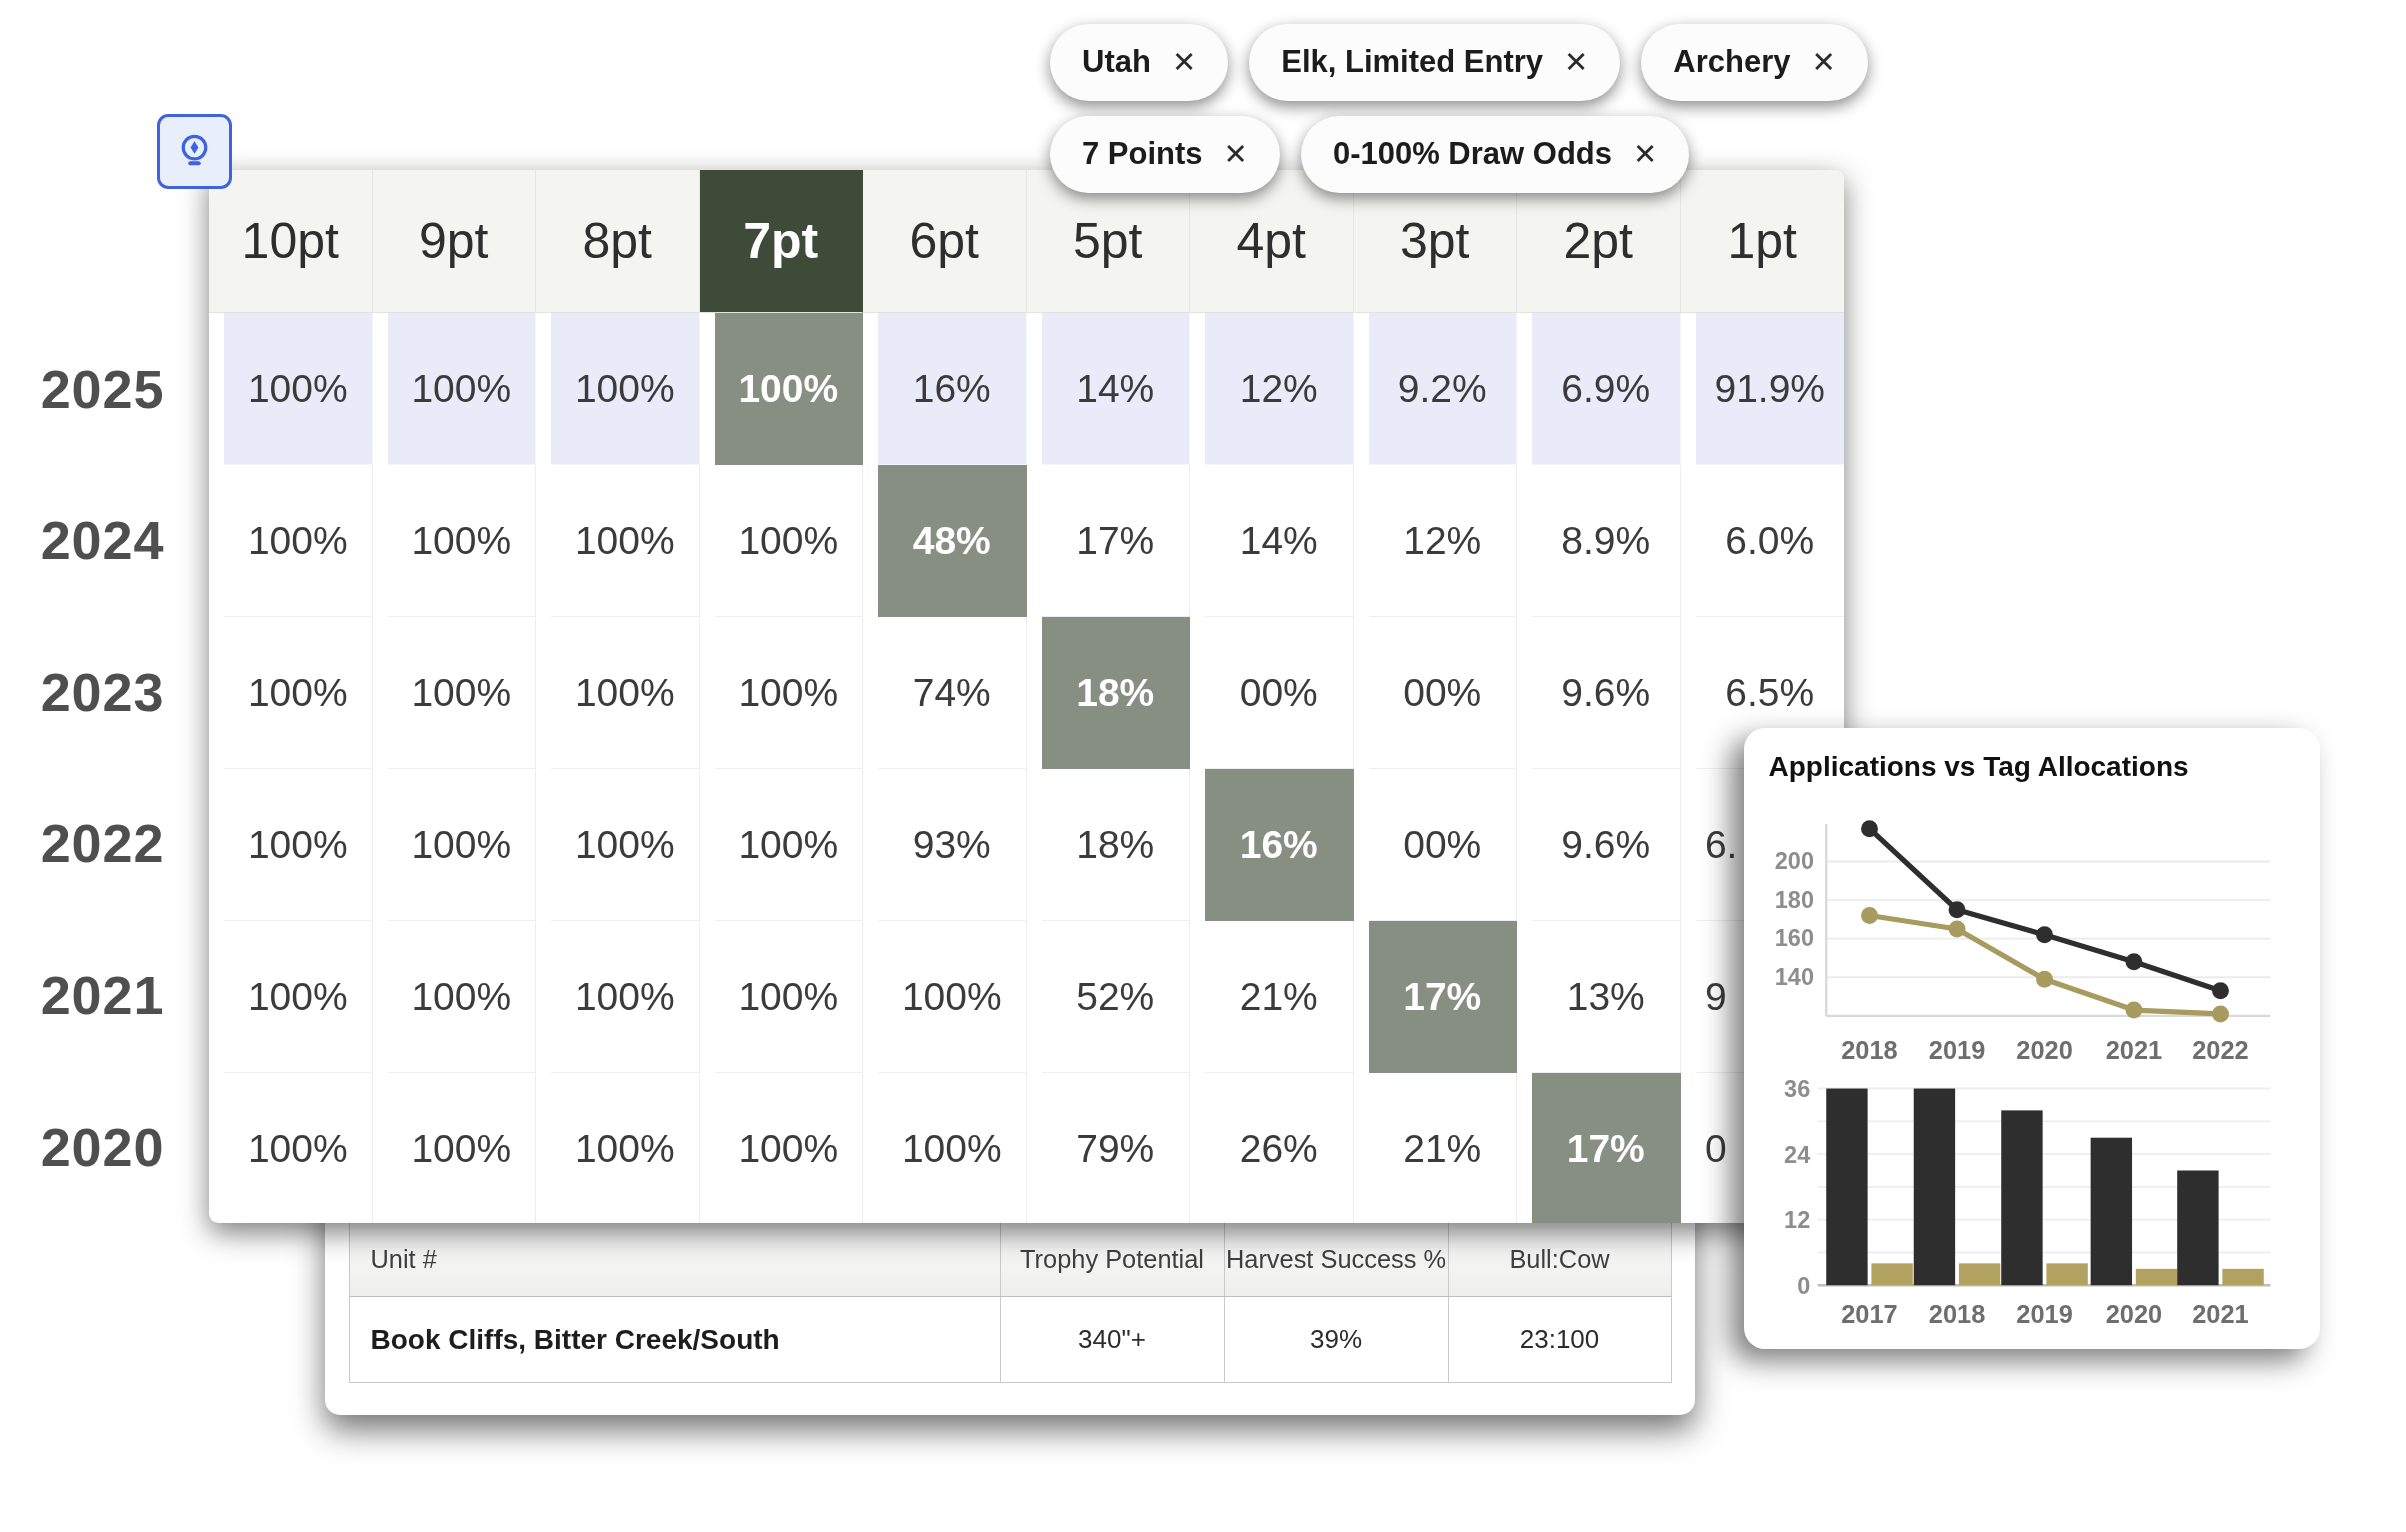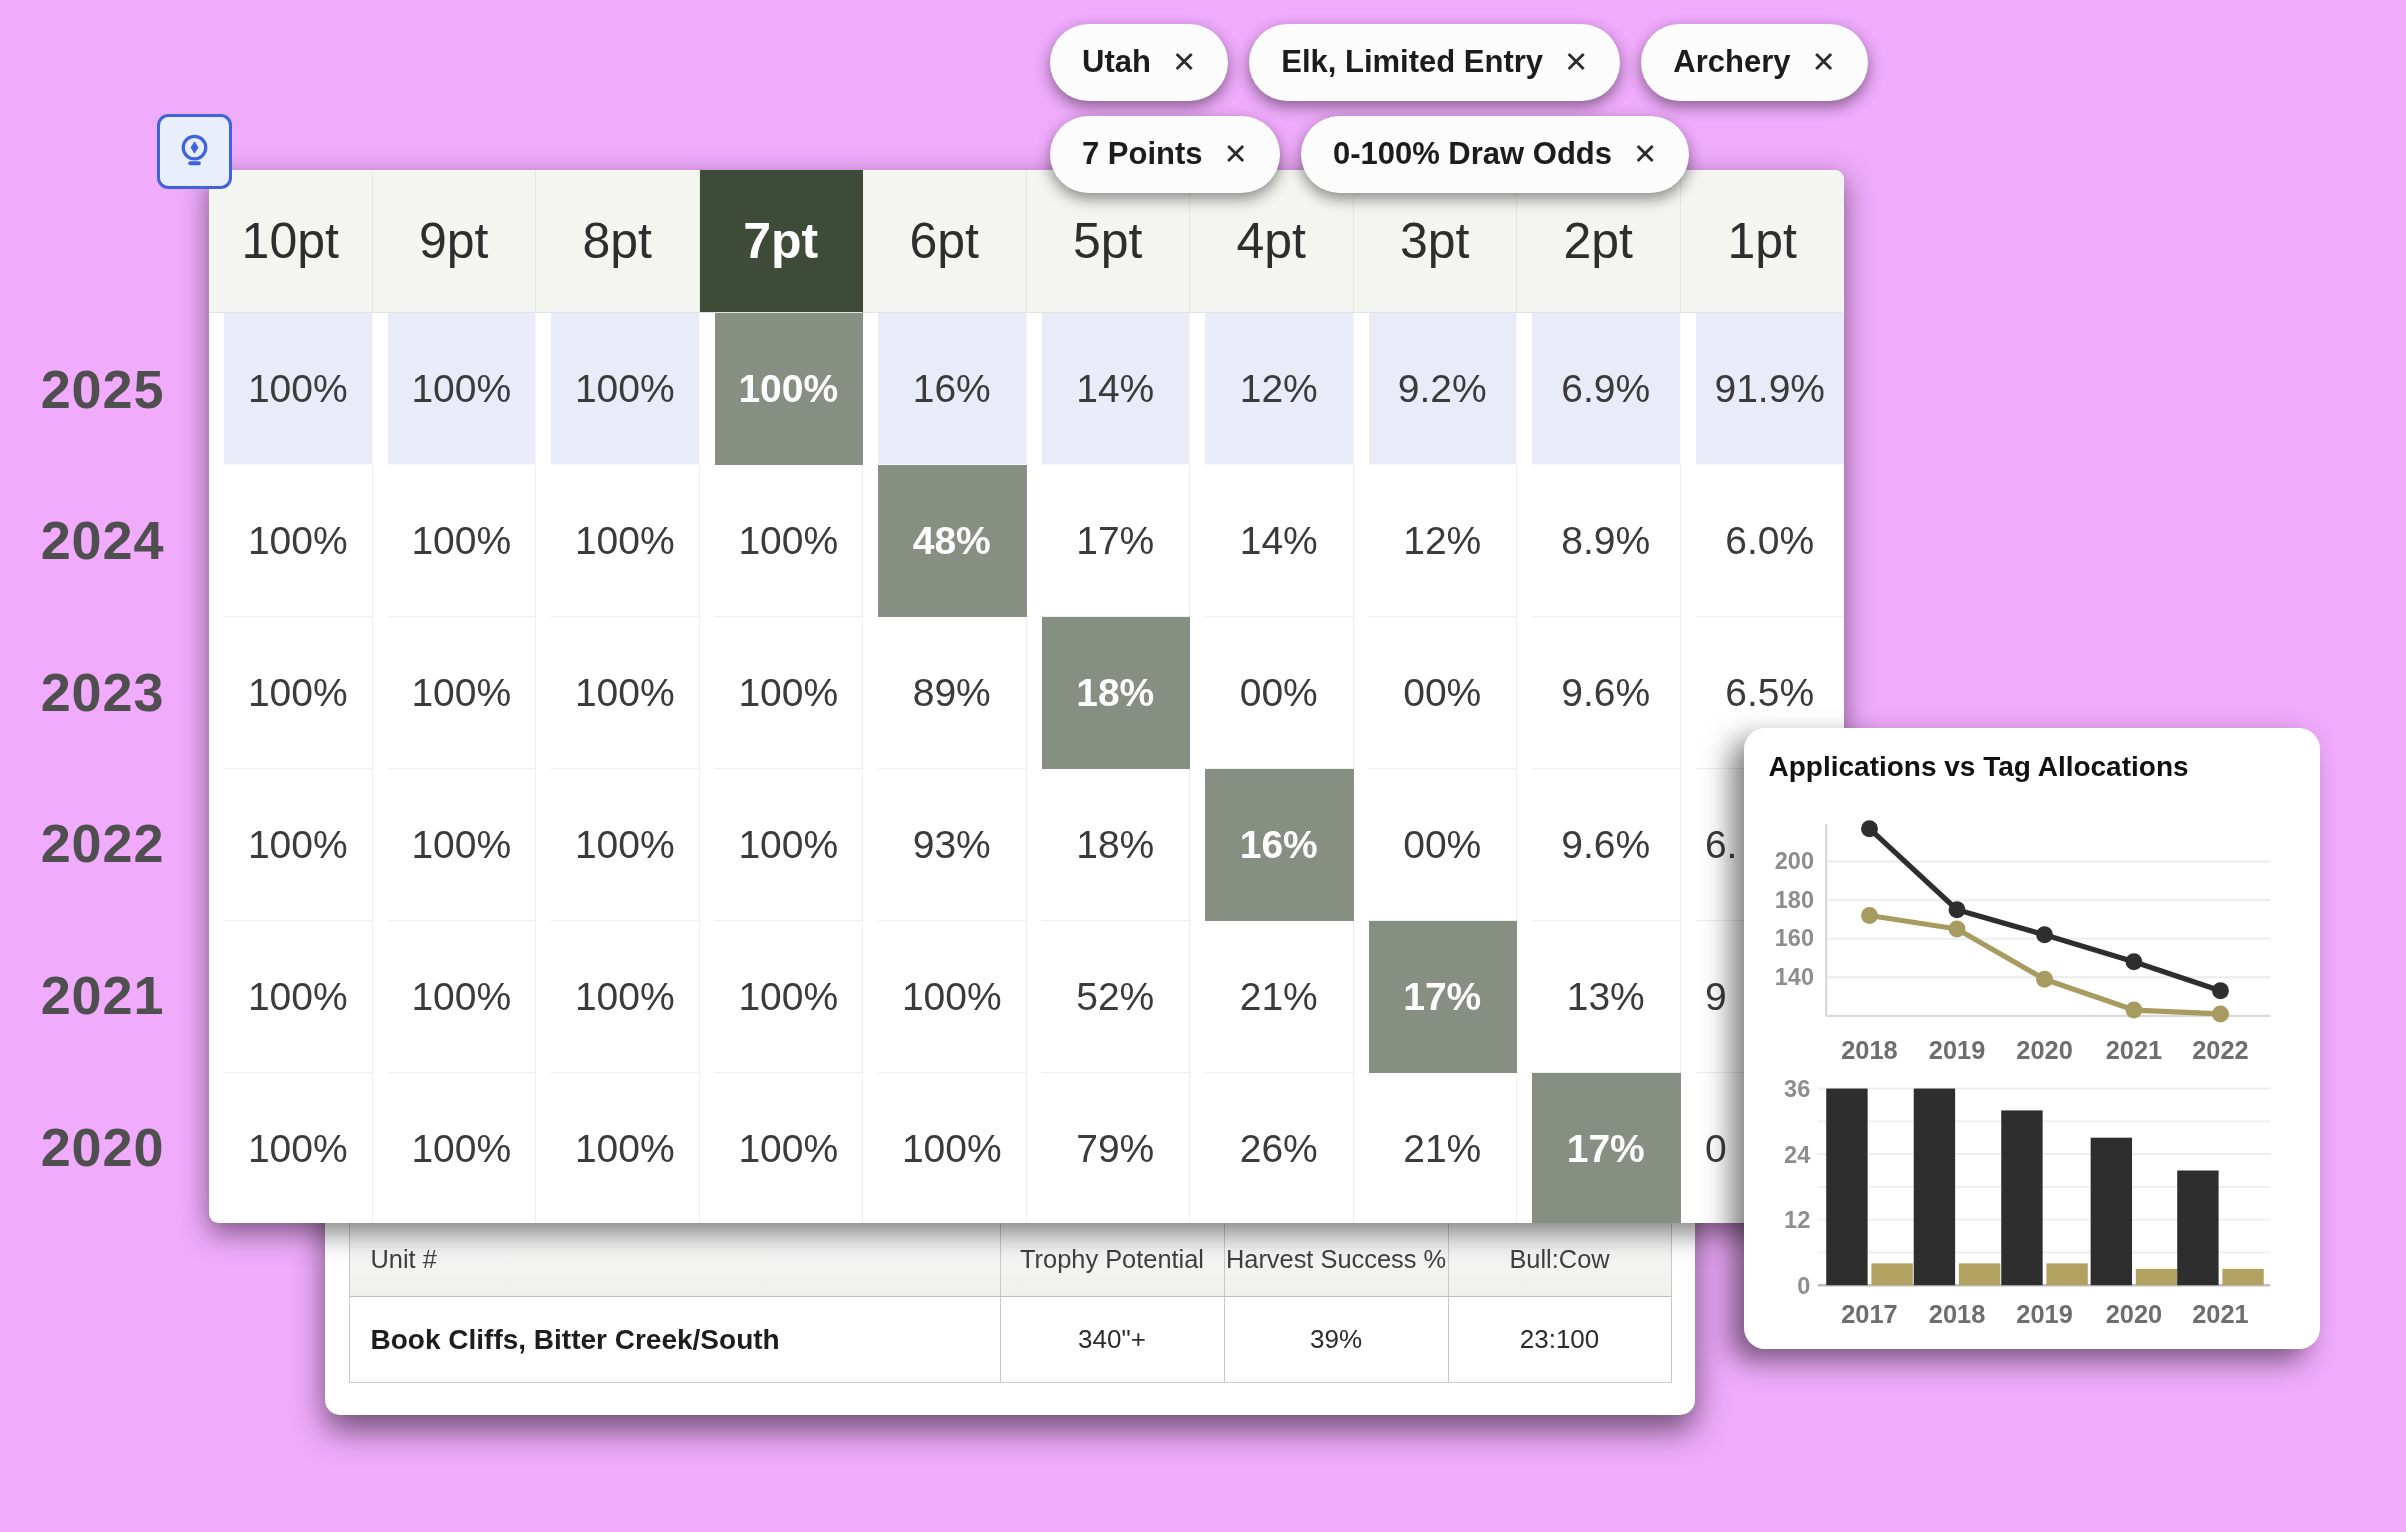--- a/index.html
+++ b/index.html
@@ -1,17 +1,17 @@
 <!DOCTYPE html>
 <html style="font-size:15px"><head>
 <meta charset="utf-8">
 <style>
   html,body{margin:0;padding:0;background:#000;}
   *{box-sizing:border-box;font-family:"Liberation Sans","DejaVu Sans",sans-serif;}
-  .stage{position:relative;width:2407px;height:1533px;background:#f0abfc;overflow:hidden;}
+  .stage{position:relative;width:2407px;height:1533px;background:#ffffff;overflow:hidden;}
 
   
   .chips{position:absolute;left:1050px;top:23.5px;display:flex;flex-direction:column;gap:15px;z-index:6;}
   .chip-row{display:flex;gap:21px;}
   .chip{height:77px;border-radius:39px;background:#fcfcfc;display:inline-flex;align-items:center;
         gap:21px;padding:0 32px;font-size:31px;font-weight:bold;color:#1c1c1c;border:none;cursor:pointer;
         box-shadow:0 5.6px 15px rgba(0,0,0,.45);}
   .chip .x{font-size:29px;font-weight:600;color:#2b2b2b;line-height:1;}
 
   
@@ -148,21 +148,21 @@
           <div class="g-cell">14%</div>
           <div class="g-cell">12%</div>
           <div class="g-cell">8.9%</div>
           <div class="g-cell">6.0%</div>
         </div>
         <div class="grid-row">
           <div class="g-cell">100%</div>
           <div class="g-cell">100%</div>
           <div class="g-cell">100%</div>
           <div class="g-cell">100%</div>
-          <div class="g-cell">89%</div>
+          <div class="g-cell">74%</div>
           <div class="g-cell diag">18%</div>
           <div class="g-cell">00%</div>
           <div class="g-cell">00%</div>
           <div class="g-cell">9.6%</div>
           <div class="g-cell">6.5%</div>
         </div>
         <div class="grid-row">
           <div class="g-cell">100%</div>
           <div class="g-cell">100%</div>
           <div class="g-cell">100%</div>

